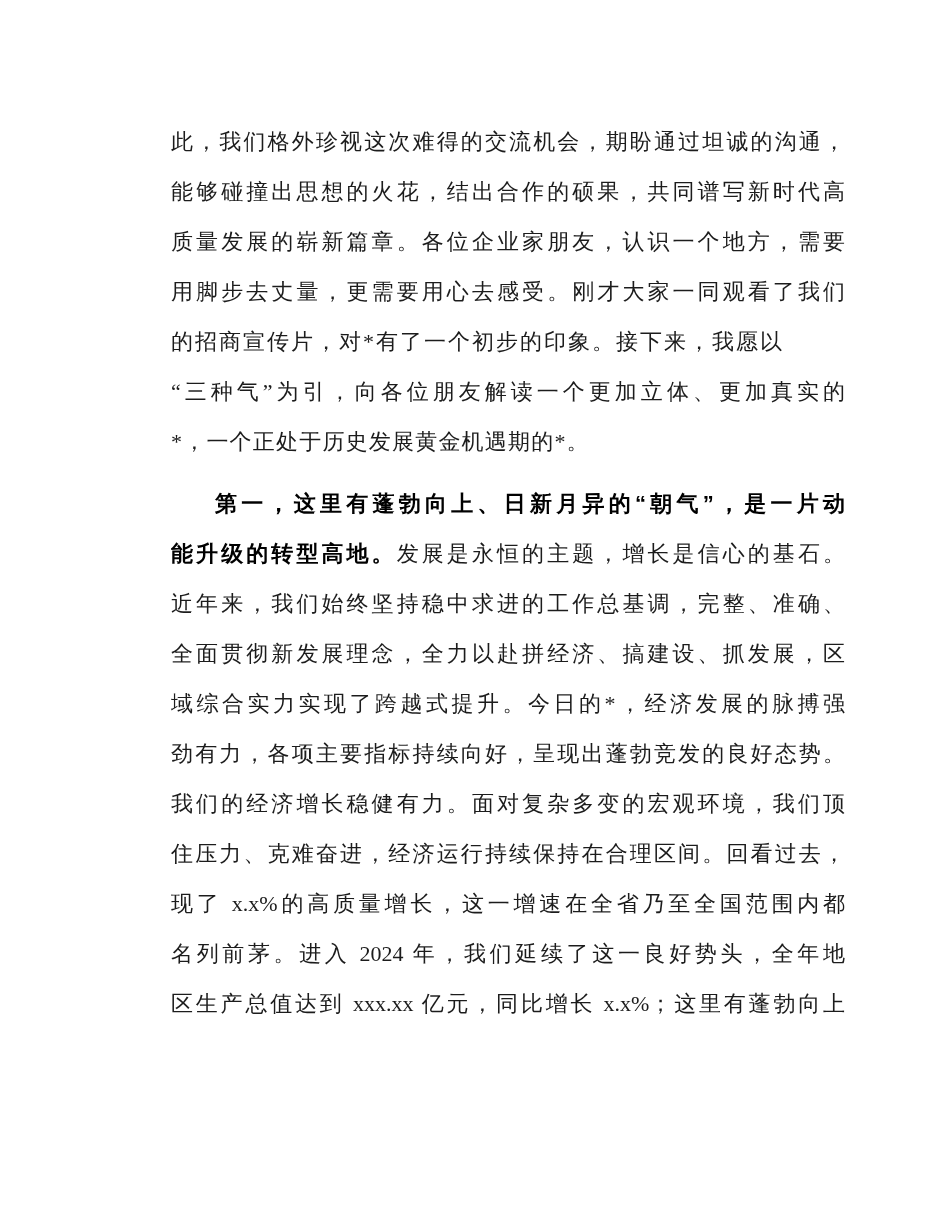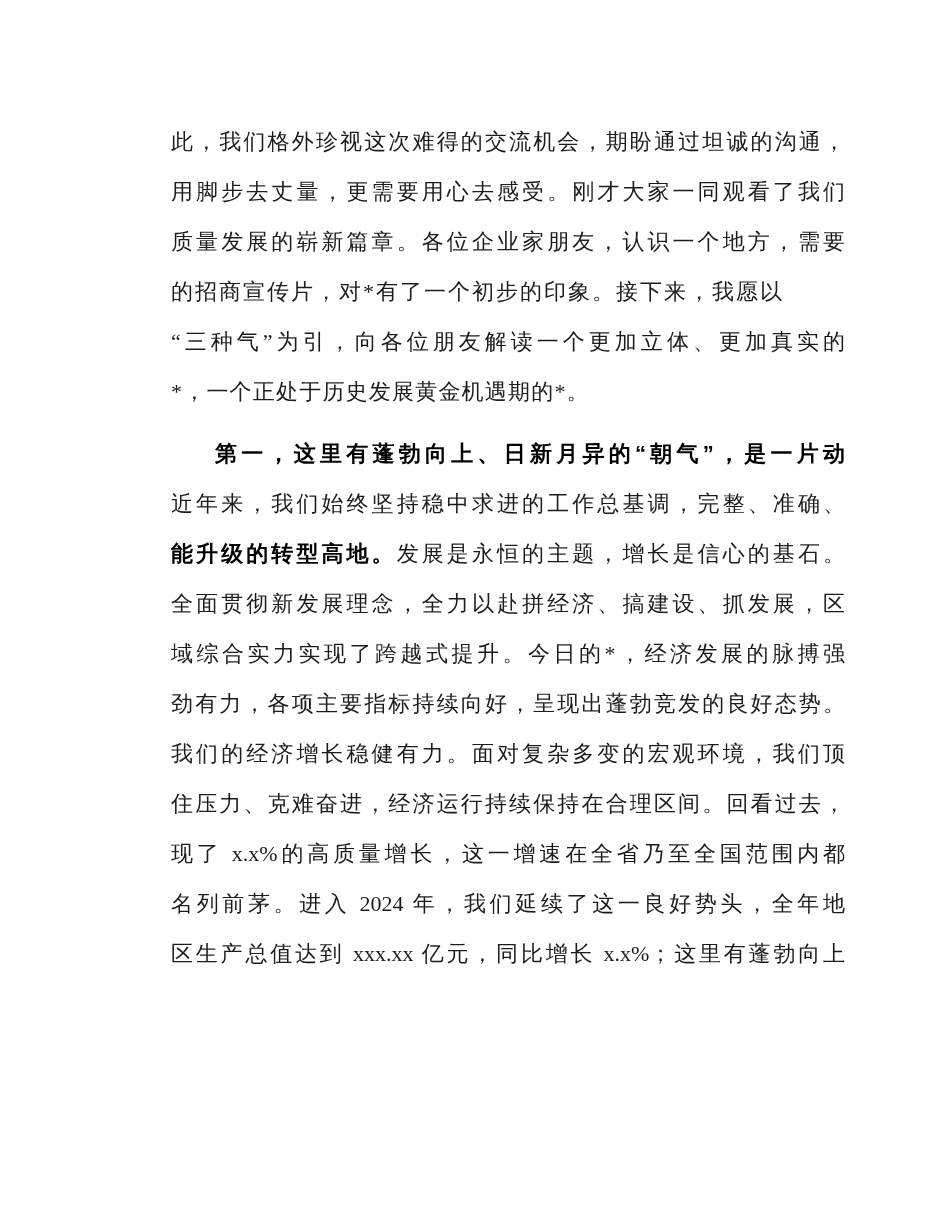--- a/index.html
+++ b/index.html
@@ -44,35 +44,36 @@
   .para-2 { margin-top: 12px; }
 </style>
 </head>
 <body>
 
 <div class="page">
   <div class="text-block">
 
     <div class="para">
       <div class="line">此，我们格外珍视这次难得的交流机会，期盼通过坦诚的沟通，</div>
+      <div class="line">能够碰撞出思想的火花，结出合作的硕果，共同谱写新时代高</div>
+      <div class="line">质量发展的崭新篇章。各位企业家朋友，认识一个地方，需要</div>
       <div class="line">用脚步去丈量，更需要用心去感受。刚才大家一同观看了我们</div>
-      <div class="line">质量发展的崭新篇章。各位企业家朋友，认识一个地方，需要</div>
       <div class="line end-left ls2">的招商宣传片，对*有了一个初步的印象。接下来，我愿以</div>
       <div class="line">“三种气”为引，向各位朋友解读一个更加立体、更加真实的</div>
       <div class="line end-left ls12">*，一个正处于历史发展黄金机遇期的*。</div>
     </div>
 
     <div class="para para-2">
       <div class="line indent">
         <span class="bold">第一，这里有蓬勃向上、日新月异的“朝气”，是一片动</span>
       </div>
-      <div class="line">近年来，我们始终坚持稳中求进的工作总基调，完整、准确、</div>
       <div class="line">
         <span class="bold">能升级的转型高地。</span><span>发展是永恒的主题，增长是信心的基石。</span>
       </div>
+      <div class="line">近年来，我们始终坚持稳中求进的工作总基调，完整、准确、</div>
       <div class="line">全面贯彻新发展理念，全力以赴拼经济、搞建设、抓发展，区</div>
       <div class="line">域综合实力实现了跨越式提升。今日的*，经济发展的脉搏强</div>
       <div class="line">劲有力，各项主要指标持续向好，呈现出蓬勃竞发的良好态势。</div>
       <div class="line">我们的经济增长稳健有力。面对复杂多变的宏观环境，我们顶</div>
       <div class="line">住压力、克难奋进，经济运行持续保持在合理区间。回看过去，</div>
       <div class="line">现了 x.x%的高质量增长，这一增速在全省乃至全国范围内都</div>
       <div class="line">名列前茅。进入 2024 年，我们延续了这一良好势头，全年地</div>
       <div class="line">区生产总值达到 xxx.xx 亿元，同比增长 x.x%；这里有蓬勃向上</div>
     </div>
 

